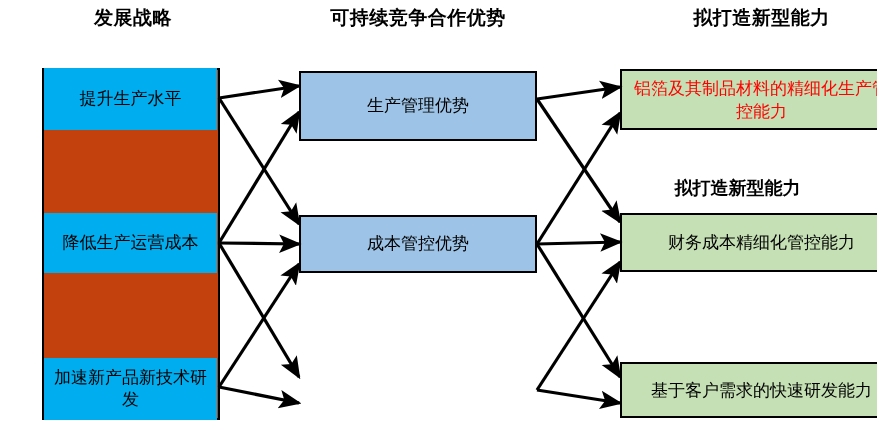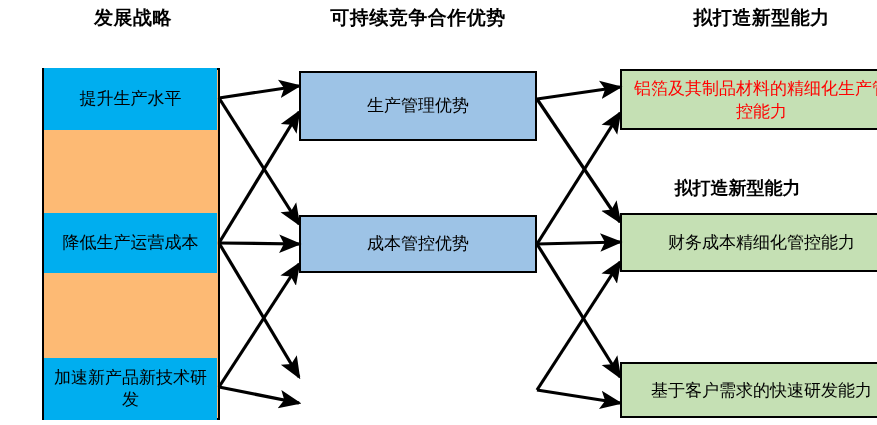--- a/index.html
+++ b/index.html
@@ -22,21 +22,21 @@
     white-space:nowrap;
     color:#000;
   }
   #hdr-strategy{left:5px;  top:7px;  width:182px;}
   #hdr-advantage{left:262px;top:7px; width:238px;}
   #hdr-capability{left:583px;top:7px;width:283px;}
 
   
   #strategy-frame{
     position:absolute;left:5px;top:68px;width:178px;height:352px;
-    border:2px solid #000;background:#fdba74;box-sizing:border-box;
+    border:2px solid #000;background:#c2410c;box-sizing:border-box;
   }
   .strategy-cell{
     position:absolute;left:0;width:173px;
     background:#00AEEF;
     display:flex;align-items:center;justify-content:center;
     text-align:center;
     font-size:17px;line-height:22px;color:#000;
     box-sizing:border-box;padding:0 2px;
   }
   #strategy-cell-0{top:-2px;height:62px;}

